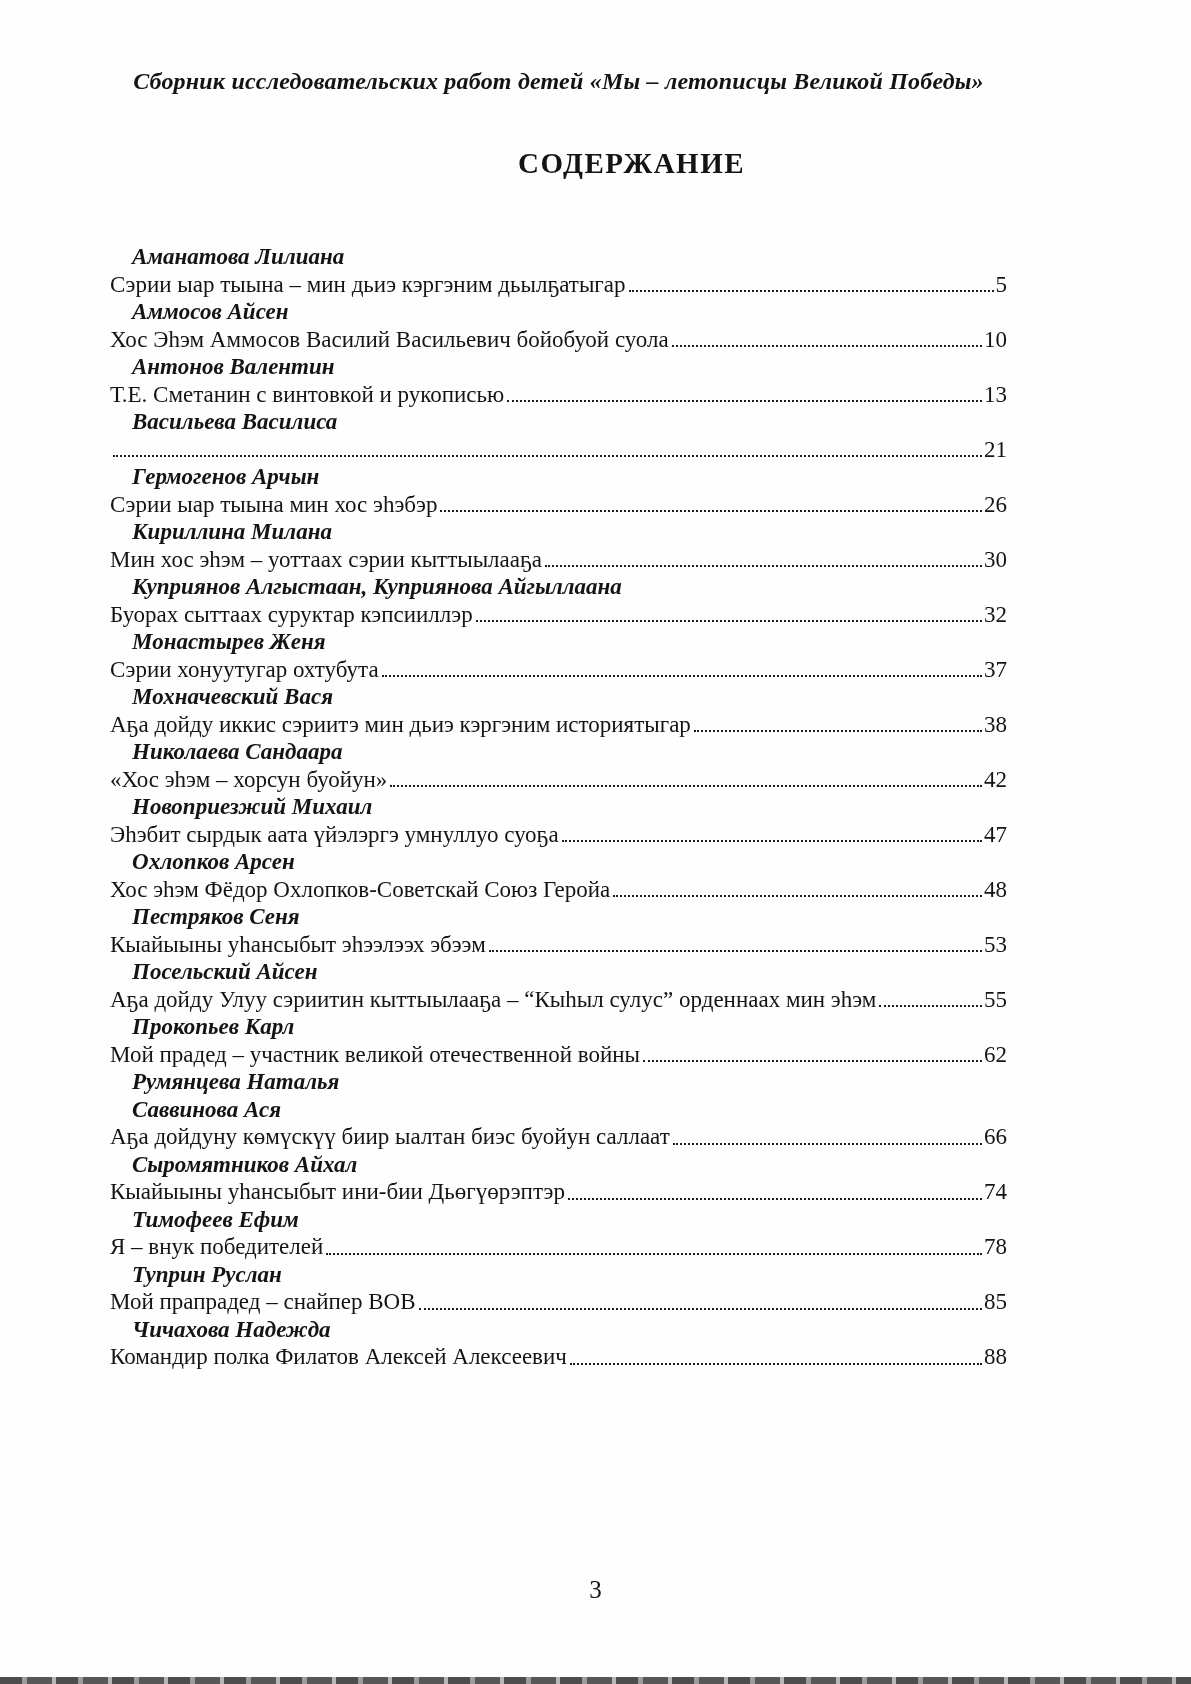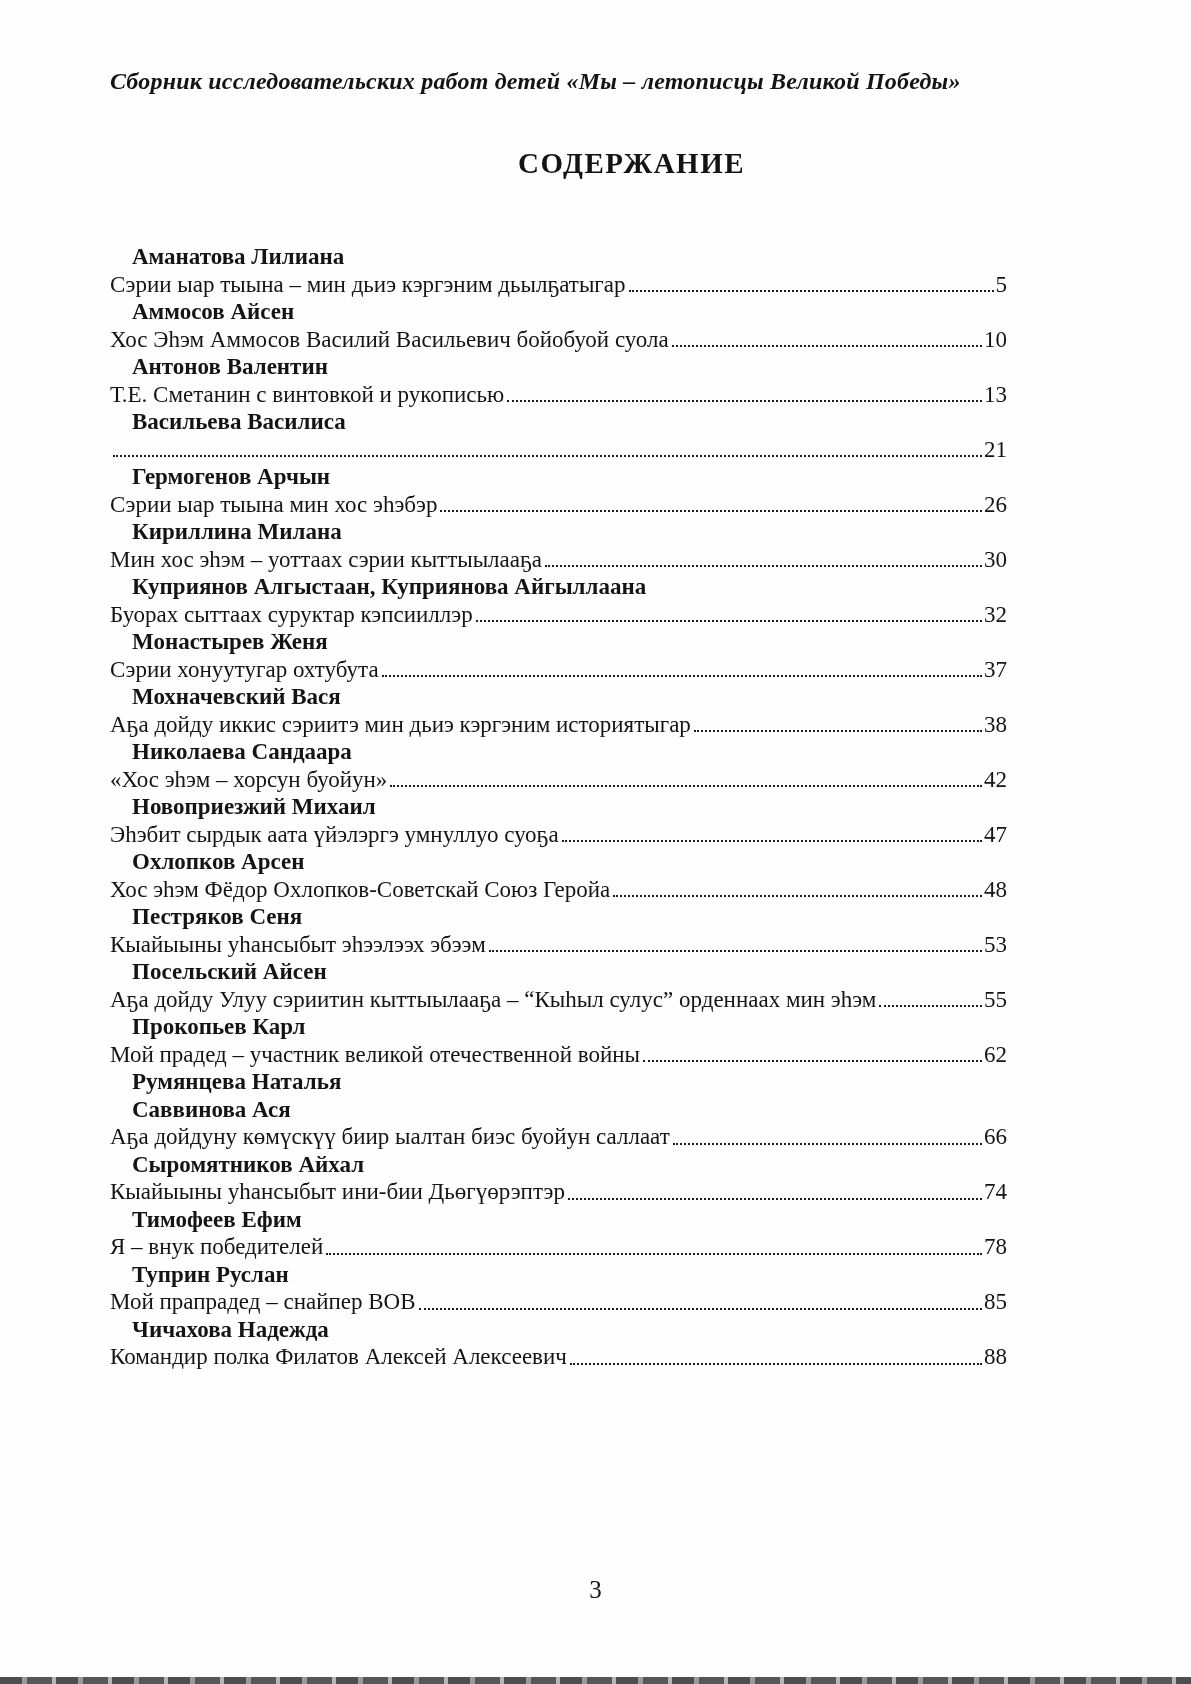--- a/index.html
+++ b/index.html
@@ -12,21 +12,21 @@
     background: #fefefe;
     color: #141414;
     font-family: "Liberation Serif", "DejaVu Serif", serif;
     overflow: hidden;
   }
   .running-header {
     position: absolute;
     top: 68px;
     left: 110px;
     width: 897px;
-    text-align: left;
+    text-align: center;
     font-style: italic;
     font-weight: bold;
     font-size: 24px;
     letter-spacing: 0.2px;
     white-space: nowrap;
   }
   .page-title {
     position: absolute;
     top: 147px;
     left: 0;
@@ -42,20 +42,21 @@
     top: 243px;
     left: 110px;
     width: 897px;
     font-size: 23px;
   }
   .toc-entry { line-height: 27.5px; }
   .entry-author {
     display: block;
     padding-left: 22px;
     font-weight: bold;
+    font-style: italic;
     white-space: nowrap;
   }
   .entry-title-row {
     display: flex;
   }
   .entry-title { white-space: nowrap; }
   .leader {
     flex: 1;
     min-width: 14px;
     border-bottom: 2.6px dotted #1c1c1c;

